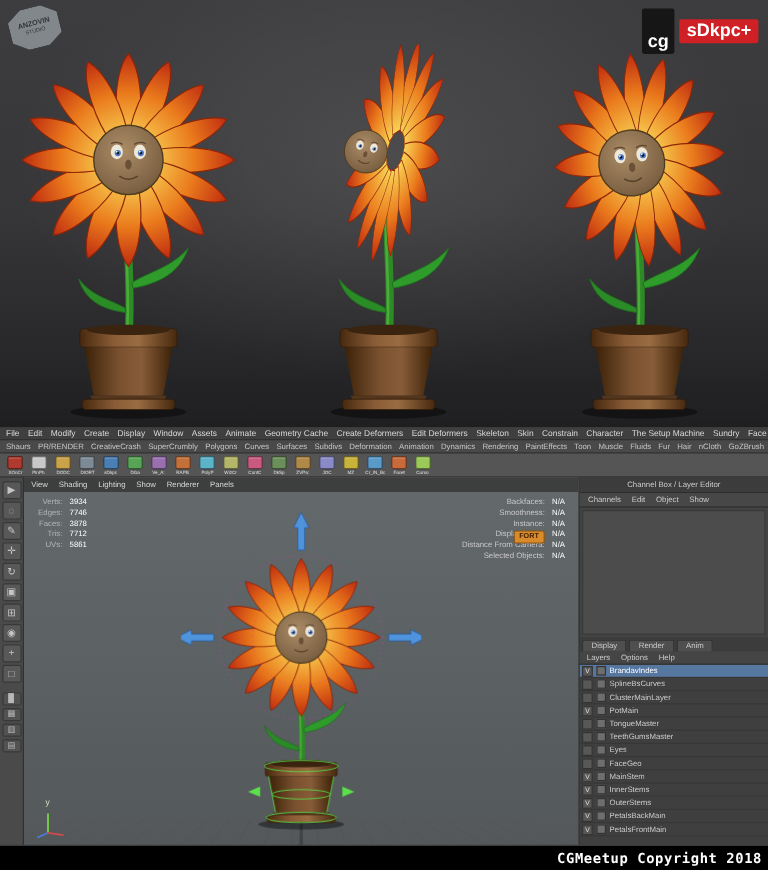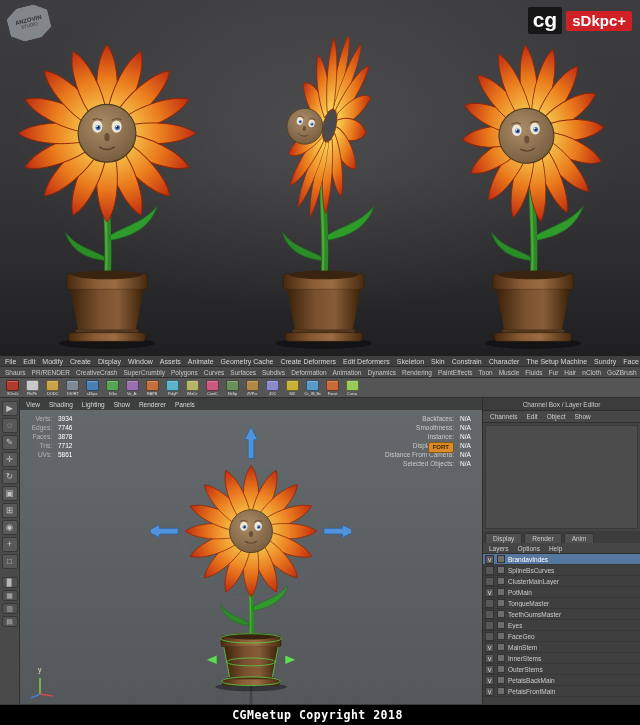--- a/index.html
+++ b/index.html
@@ -13,21 +13,21 @@
       radial-gradient(ellipse 430px 250px at 50% 38%, rgba(255,255,255,0.10), transparent 72%),
       linear-gradient(#3d3d3f 0%, #363638 50%, #2b2b2d 76%, #1f1f21 100%);
     display:flex;align-items:flex-end;justify-content:space-evenly;padding-bottom:6px;}
   .flower{display:block;}
   .stamp{position:absolute;top:6px;left:8px;width:42px;height:34px;transform:rotate(-14deg);opacity:.75;
     display:flex;flex-direction:column;align-items:center;justify-content:center;background:#9aa0a6;
     clip-path:polygon(30% 0,70% 0,100% 25%,100% 75%,70% 100%,30% 100%,0 75%,0 25%);
     color:#2e3237;font-weight:bold;font-size:6px;line-height:6px;}
   .stamp small{font-size:4.5px;font-weight:normal;}
   .logo{position:absolute;top:7px;right:8px;display:flex;gap:4px;align-items:center;}
-  .logo-cg{background:rgba(15,15,15,.85);color:#fff;font-weight:bold;font-size:21px;padding:1px 5px 2px;border-radius:2px;}
+  .logo-cg{background:rgba(15,15,15,.85);color:#fff;font-weight:bold;font-size:15px;padding:19px 5px 2px;border-radius:2px;}
   .logo-tuts{background:#cf2026;color:#fff;font-weight:bold;font-size:15px;padding:1px 6px 2px;border-radius:2px;}
 
   
   .maya{position:absolute;top:356px;left:0;width:640px;height:349px;background:#3a3a3a;color:#ccc;}
   .menubar{display:flex;gap:7px;height:11px;align-items:center;padding:0 5px;background:#3f3f3f;
     border-bottom:1px solid #2d2d2d;font-size:7px;color:#d8d8d8;white-space:nowrap;overflow:hidden;}
   .menu-item{cursor:default;}
   .shelftabs{display:flex;gap:6px;height:11px;align-items:center;padding:0 5px;background:#494949;
     border-bottom:1px solid #2d2d2d;font-size:6.5px;color:#c6c6c6;white-space:nowrap;overflow:hidden;}
   .shelfrow{height:20px;background:#555;display:flex;align-items:center;gap:3px;padding:0 4px;
@@ -78,21 +78,21 @@
   .layer-list{height:150px;background:#3f3f3f;overflow:hidden;}
   .layer-row{height:11px;display:flex;align-items:center;gap:3px;padding:0 2px;border-bottom:1px solid #373737;}
   .layer-row.selected{background:#5577a0;color:#fff;}
   .layer-v{width:9px;height:9px;flex:0 0 auto;background:#585858;border:1px solid #333;font-size:5.5px;
     text-align:center;line-height:8px;color:#e6e6e6;}
   .layer-sw{width:8px;height:8px;flex:0 0 auto;background:#6e6e6e;border:1px solid #333;}
   .layer-name{white-space:nowrap;overflow:hidden;}
 
   
   .footer{position:absolute;left:0;top:705px;width:640px;height:20px;background:#000;color:#fff;
-    display:flex;align-items:center;justify-content:center;padding-right:5px;
+    display:flex;align-items:center;justify-content:flex-end;padding-right:5px;
     font-family:"DejaVu Sans Mono",monospace;font-size:11.5px;font-weight:bold;letter-spacing:.5px;}
 </style>
 </head>
 <body>
 
 <div id="app">
 
   <svg width="0" height="0" style="position:absolute" aria-hidden="true">
     <defs>
       <linearGradient id="petalG" x1="0" y1="0" x2="0" y2="1">

